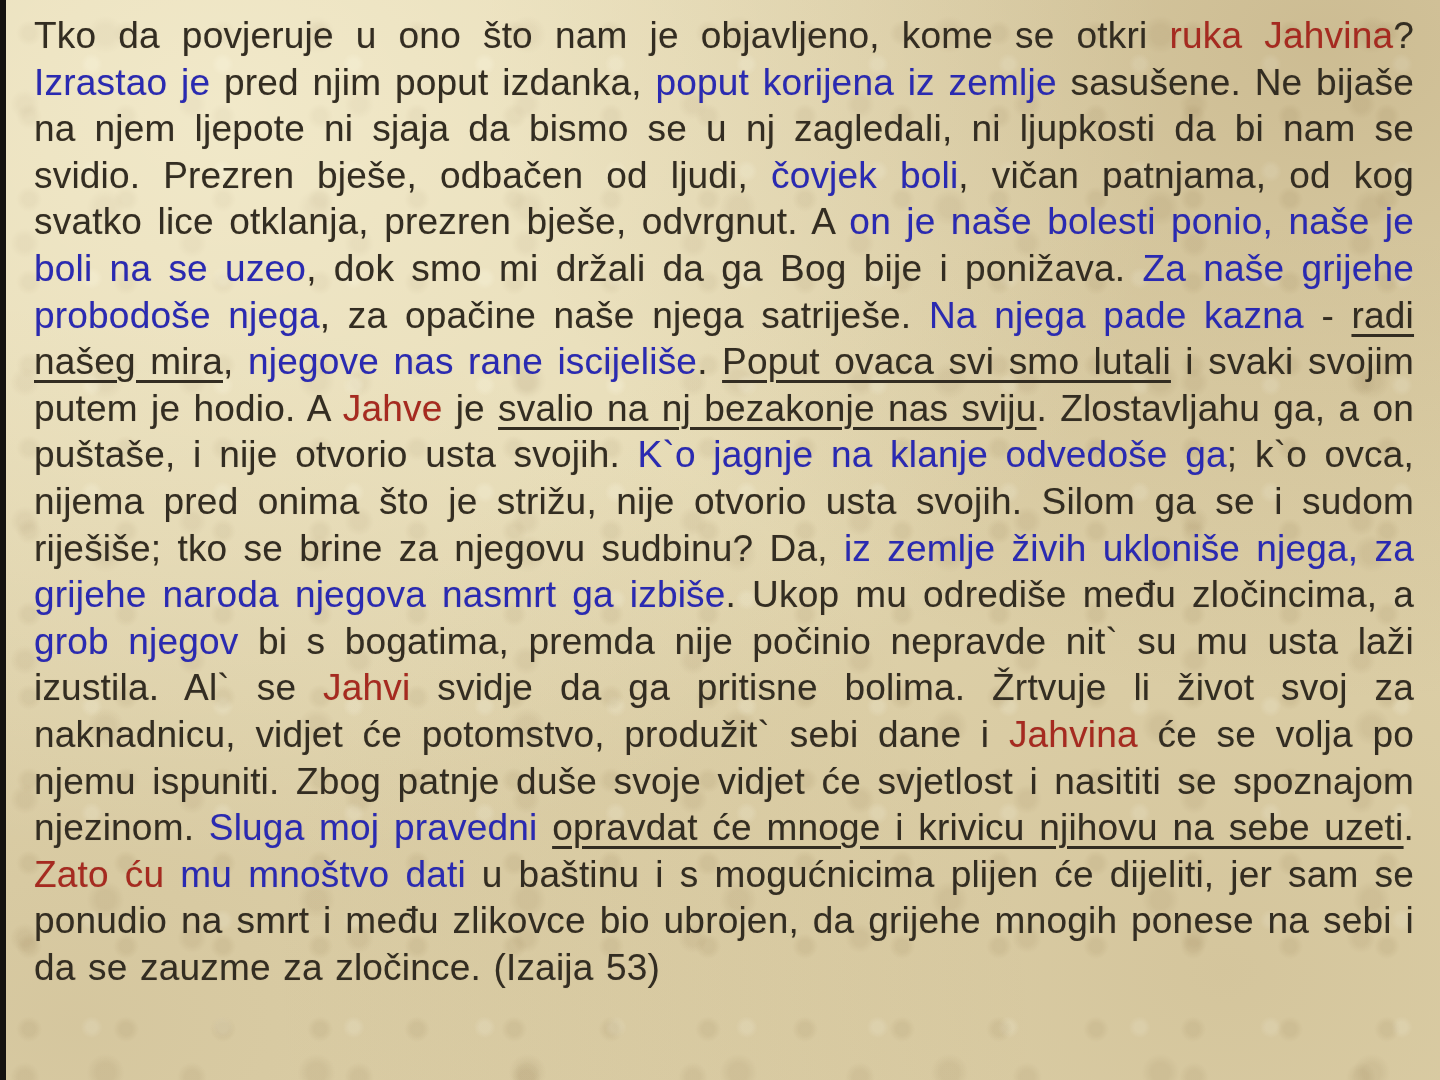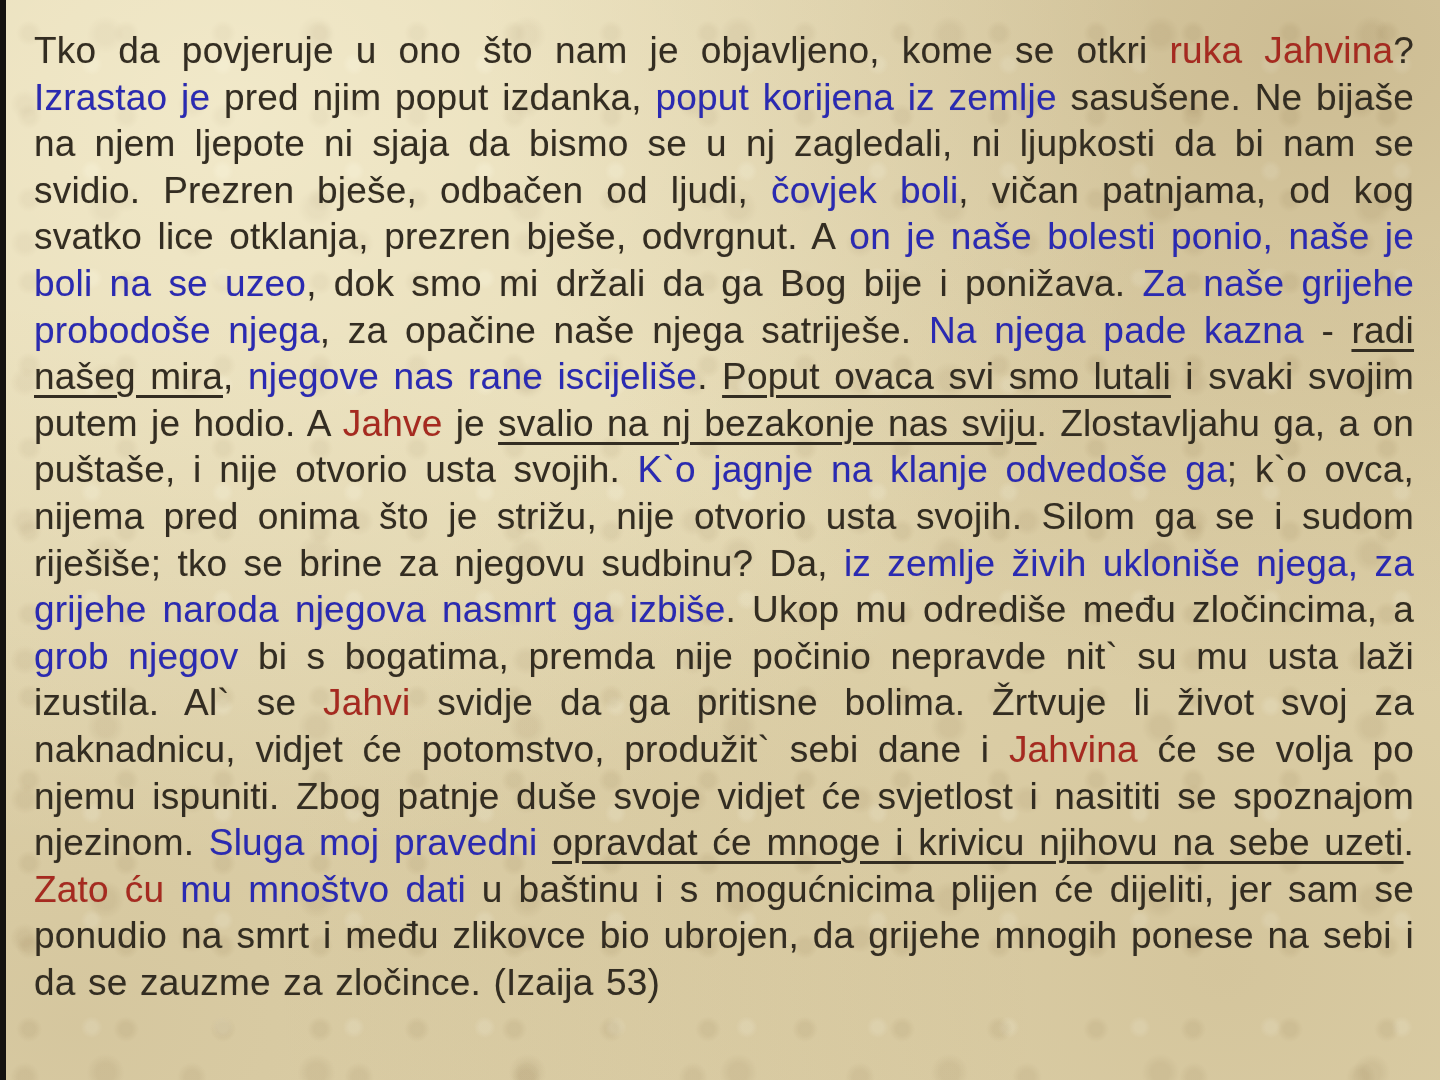--- a/index.html
+++ b/index.html
@@ -12,21 +12,21 @@
       radial-gradient(ellipse at 92% 4%, rgba(146,118,70,.28), rgba(146,118,70,0) 45%),
       radial-gradient(ellipse at 85% 90%, rgba(160,134,86,.22), rgba(160,134,86,0) 55%),
       radial-gradient(ellipse at 5% 95%, rgba(150,124,78,.18), rgba(150,124,78,0) 50%),
       radial-gradient(circle at 30% 40%, rgba(139,115,70,.12) 0 6px, rgba(139,115,70,0) 13px),
       radial-gradient(circle at 70% 60%, rgba(255,255,240,.22) 0 5px, rgba(255,255,240,0) 11px),
       radial-gradient(circle at 50% 20%, rgba(120,96,55,.10) 0 9px, rgba(120,96,55,0) 19px),
       radial-gradient(circle at 15% 75%, rgba(125,100,60,.10) 0 7px, rgba(125,100,60,0) 15px);
     background-size:100% 100%,100% 100%,100% 100%,100% 100%,97px 83px,131px 107px,211px 173px,167px 139px;
   }
   .edge-strip{position:absolute;left:0;top:0;width:6px;height:1080px;background:#141210;}
-  .slide{position:absolute;left:6px;top:0;right:0;bottom:0;padding:28px 26px 0 28px;}
+  .slide{position:absolute;left:6px;top:0;right:0;bottom:0;padding:13px 26px 0 28px;}
   .scripture{
     margin:0;
     font-size:37px;
     line-height:46.6px;
     letter-spacing:.2px;
     word-spacing:2px;
     text-align:justify;
     color:#332d22;
     text-shadow:0 0 1px rgba(90,75,45,.25);
   }

